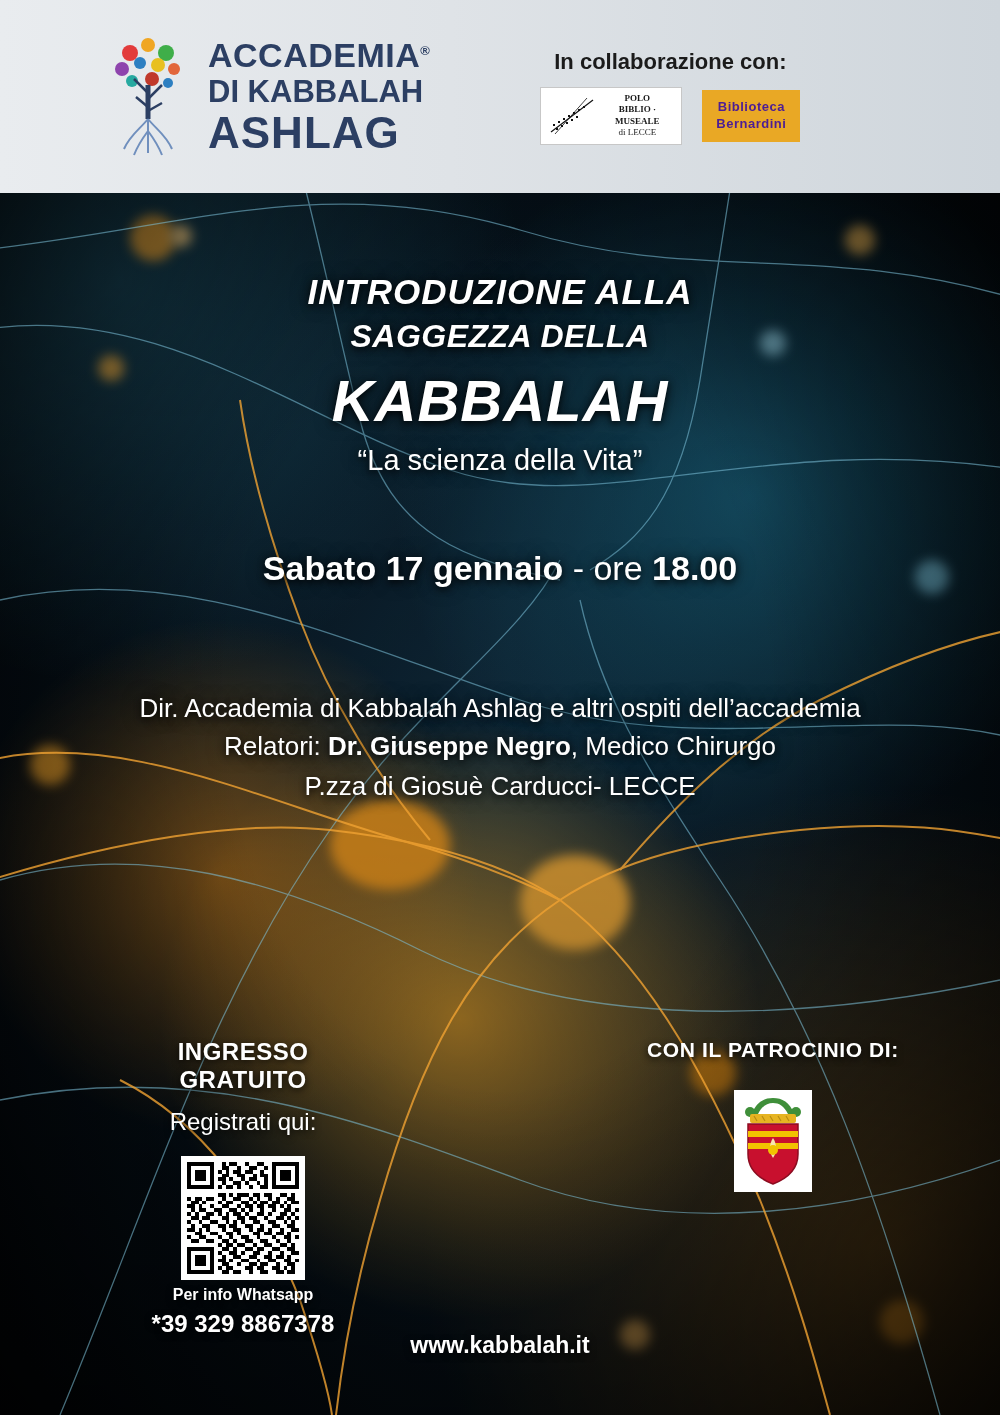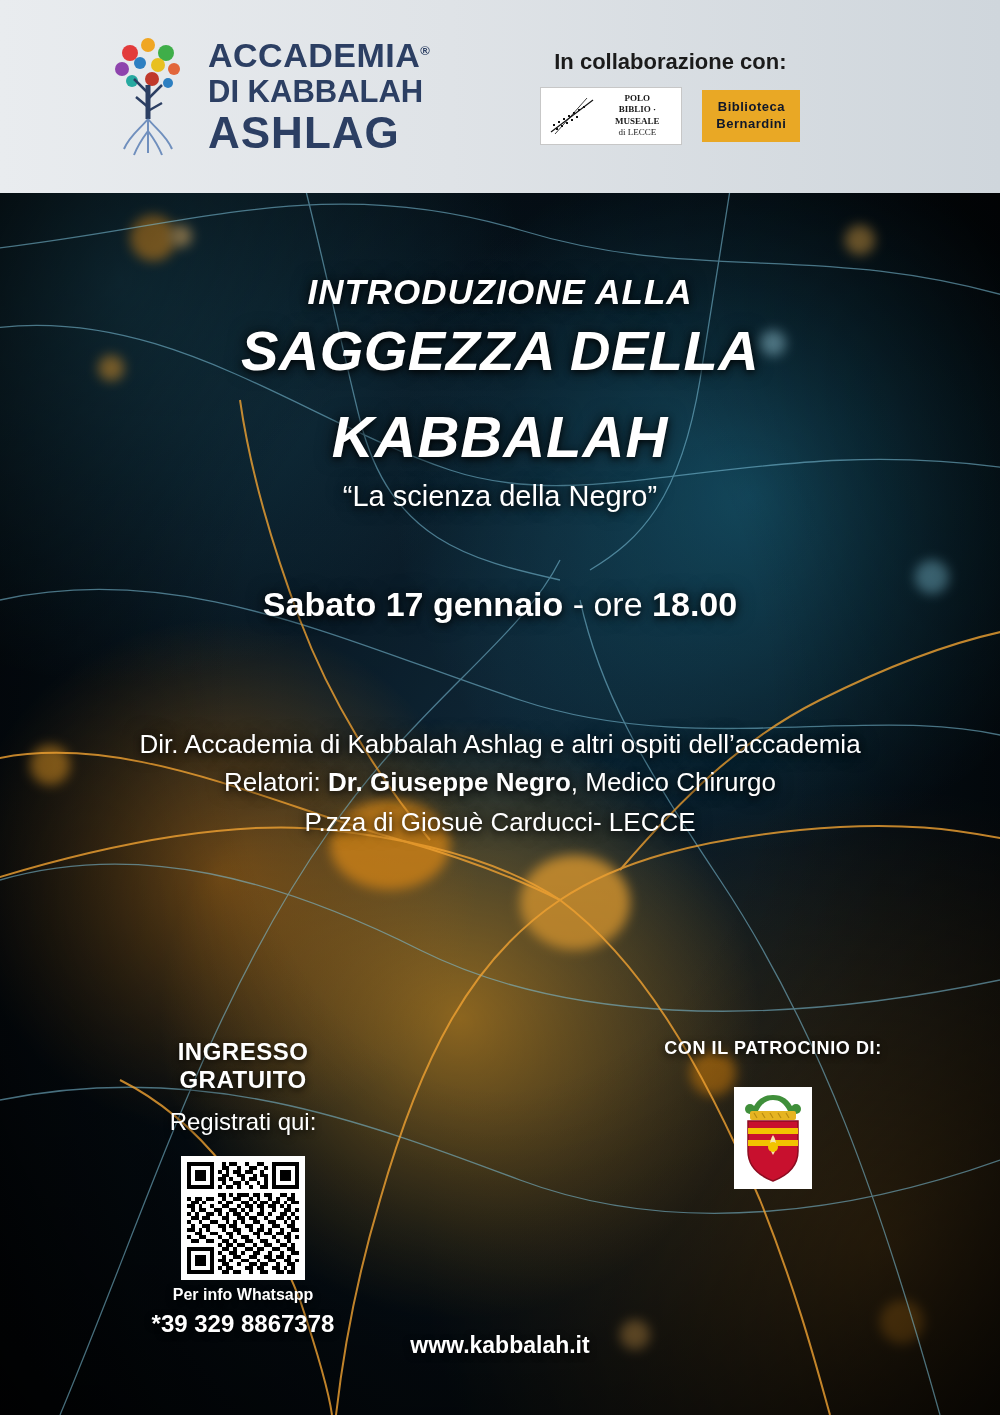--- a/index.html
+++ b/index.html
@@ -96,21 +96,21 @@
     font-size: 9px;
     line-height: 1.25;
     color: #1a1a1a;
     text-align: center;
     flex: 1;
   }
   .polo-txt .b { font-weight: bold; }
   .bern-logo {
     width: 98px; height: 52px;
     background: #e9a825;
-    color: #0f172a;
+    color: #4c1d95;
     display: flex; flex-direction: column;
     align-items: center; justify-content: center;
     font-size: 13px; font-weight: bold;
     letter-spacing: 0.5px;
     line-height: 1.25;
   }
 
   
   .content {
     position: absolute;
@@ -123,27 +123,27 @@
   }
   .t1 {
     margin-top: 94px;
     font-size: 35px;
     font-style: italic;
     font-weight: bold;
     letter-spacing: 1px;
   }
   .t2 {
     margin-top: 6px;
-    font-size: 56px;
+    font-size: 32px;
     font-style: italic;
     font-weight: bold;
     letter-spacing: 0.5px;
   }
   .t3 {
-    margin-top: 20px;
+    margin-top: 12px;
     font-size: 58px;
     font-style: italic;
     font-weight: bold;
     letter-spacing: 1px;
   }
   .t4 {
     margin-top: 10px;
     font-size: 29px;
   }
   .date {
@@ -193,21 +193,21 @@
   .patro-block {
     position: absolute;
     left: 618px;
     top: 1038px;
     width: 310px;
     z-index: 4;
     color: #fff;
     text-align: center;
     text-shadow: 0 2px 7px rgba(0,0,0,0.85);
   }
-  .patro-title { font-size: 18px; font-weight: bold; letter-spacing: 0.6px; }
+  .patro-title { font-size: 21px; font-weight: bold; letter-spacing: 0.6px; }
   .crest {
     margin: 28px auto 0 auto;
     width: 78px; height: 102px;
     background: #fff;
     padding: 4px;
   }
 
   .site {
     position: absolute;
     left: 0; top: 1332px;
@@ -325,21 +325,21 @@
           <div>Bernardini</div>
         </div>
       </div>
     </div>
   </div>
 
   <div class="content">
     <div class="t1">INTRODUZIONE ALLA</div>
     <div class="t2">SAGGEZZA DELLA</div>
     <div class="t3">KABBALAH</div>
-    <div class="t4">“La scienza della Negro”</div>
+    <div class="t4">“La scienza della Vita”</div>
 
     <div class="date">
       <b>Sabato 17 gennaio</b><span> - ore </span><b>18.00</b>
     </div>
 
     <div class="speakers">
       <div>Dir. Accademia di Kabbalah Ashlag e altri ospiti dell’accademia</div>
       <div>
         <span>Relatori:  </span><b>Dr. Giuseppe Negro</b><span>, Medico Chirurgo</span>
       </div>

